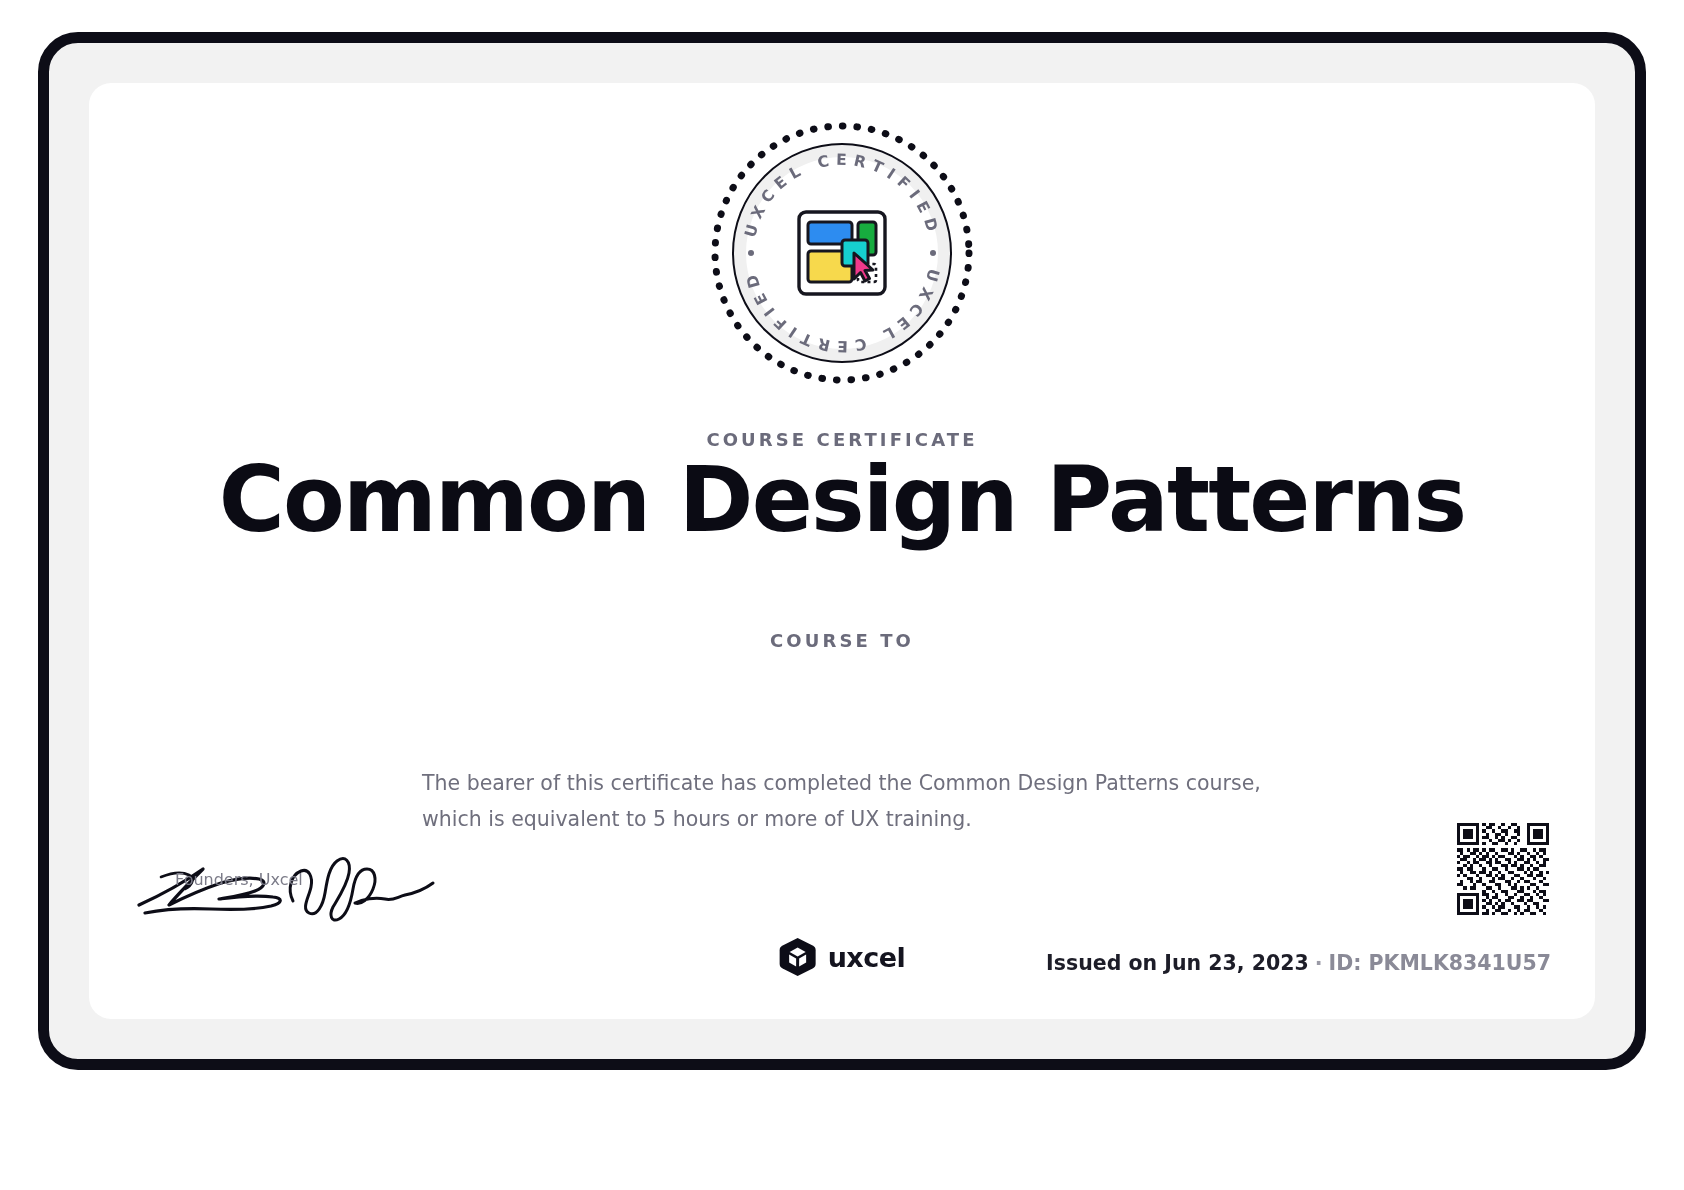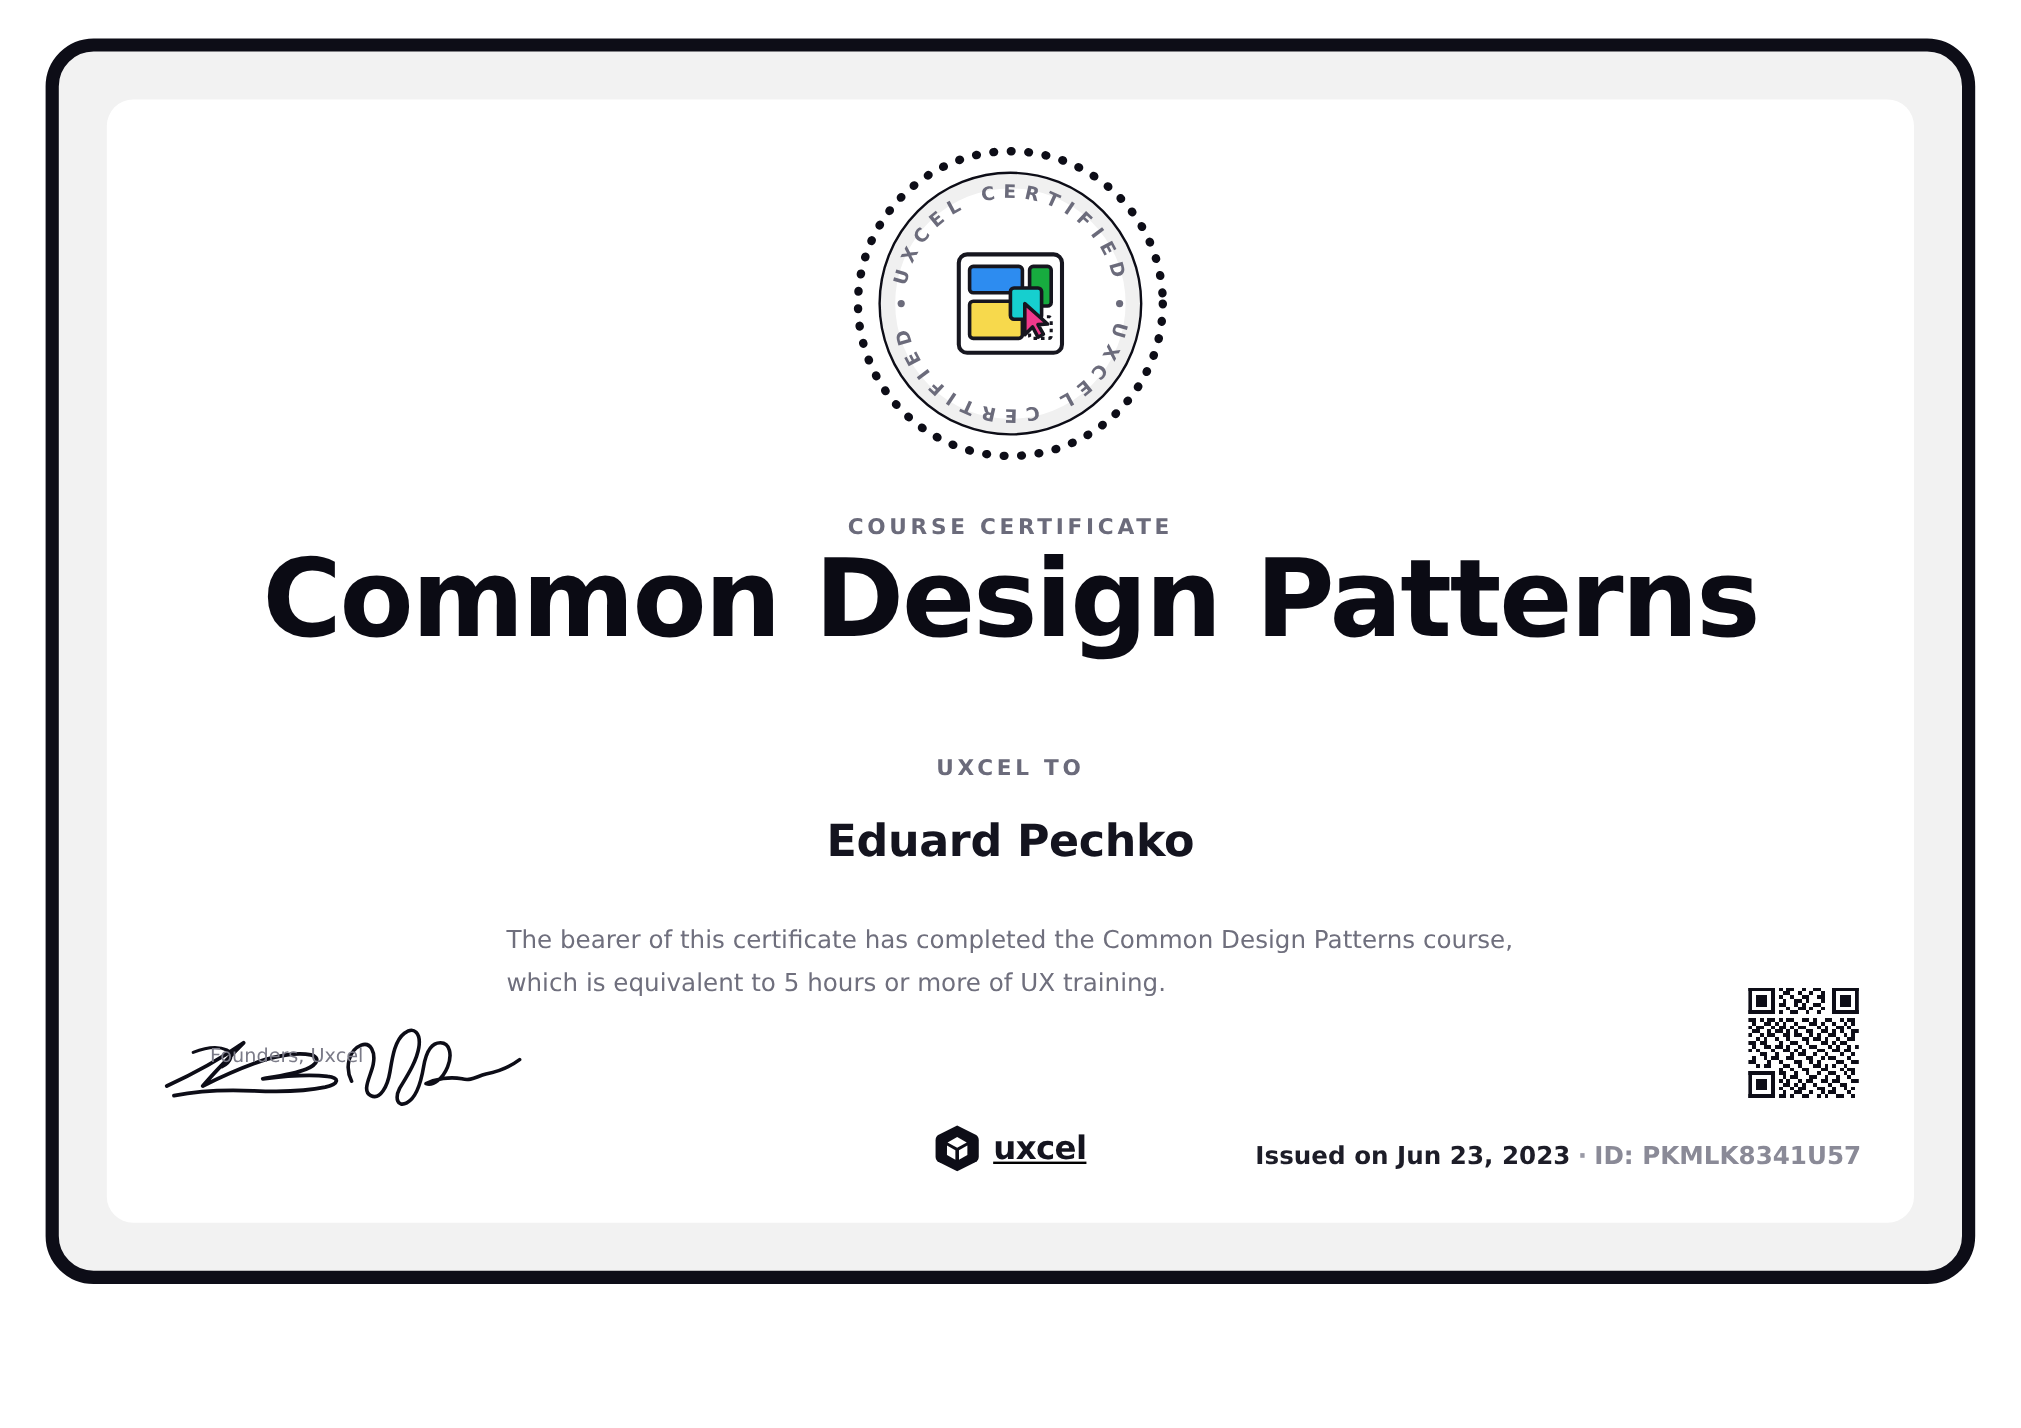--- a/index.html
+++ b/index.html
@@ -107,21 +107,20 @@
     color: #7b7b88;
   }
 
   .brand {
     position: absolute;
     left: 50%; bottom: 42px;
     transform: translateX(-50%);
     display: flex;
     align-items: center;
     gap: 11px;
-    text-decoration: underline;
   }
   .brand-mark { width: 38px; height: 40px; display: block; }
   .brand-name {
     font-size: 27px;
     font-weight: 700;
     color: #14141f;
     letter-spacing: -0.5px;
   }
 
   .issue-line {
@@ -182,23 +181,22 @@
           <rect x="62" y="55" width="18" height="18" rx="2" fill="none" stroke="#16161f" stroke-width="2.6" stroke-dasharray="3 3.2"></rect>
           <rect x="46" y="31" width="26" height="26" rx="3" fill="#16cfcf" stroke="#16161f" stroke-width="3"></rect>
           <path d="M 58 44 L 58 70 L 64.5 63.5 L 69 72 L 73.5 69.5 L 69 61.5 L 77 61 Z" fill="#f0398b" stroke="#16161f" stroke-width="3" stroke-linejoin="round"></path>
         </svg>
       </div>
 
       <div class="eyebrow course">COURSE CERTIFICATE</div>
 
       <h1 class="cert-title">Common Design Patterns</h1>
 
-      <div class="eyebrow issued">UXCEL TO</div>
-
-      <div class="recipient">Eduard Pechko</div>
+      <div class="eyebrow issued">COURSE TO</div>
+
 
       <p class="body-copy">The bearer of this certificate has completed the Common Design Patterns course, which is equivalent to 5 hours or more of UX training.</p>
 
       <div class="signatures">
         <svg class="sig-svg" viewBox="0 0 310 92">
           <g fill="none" stroke="#0d0d17" stroke-linecap="round" stroke-linejoin="round">
             <path d="M8 66 C30 56 52 44 72 30 C60 42 48 54 38 66 C54 58 72 50 90 44
                      C104 40 118 38 128 40 C136 42 134 48 124 52 C114 56 100 58 88 60
                      C104 58 126 56 142 58 C152 59 152 64 140 67 C126 70 102 71 80 70
                      C58 69 34 70 14 74" stroke-width="3.2"></path>

